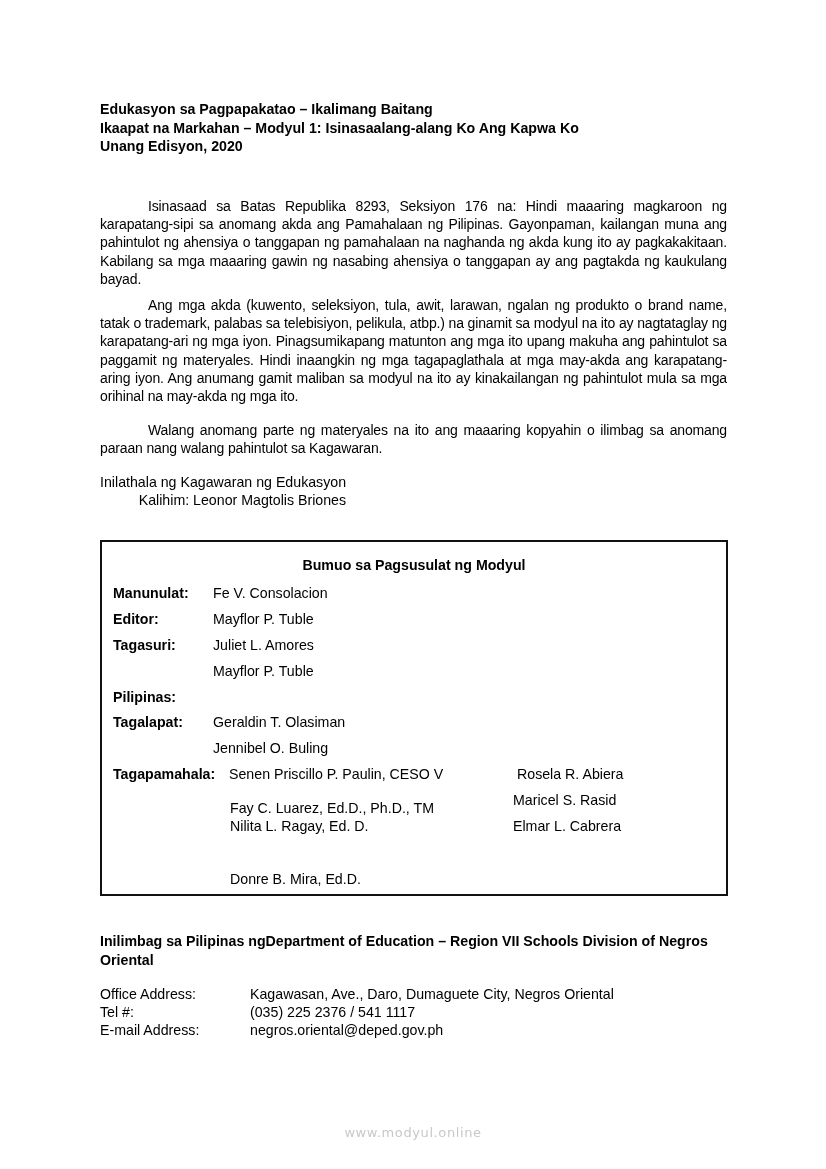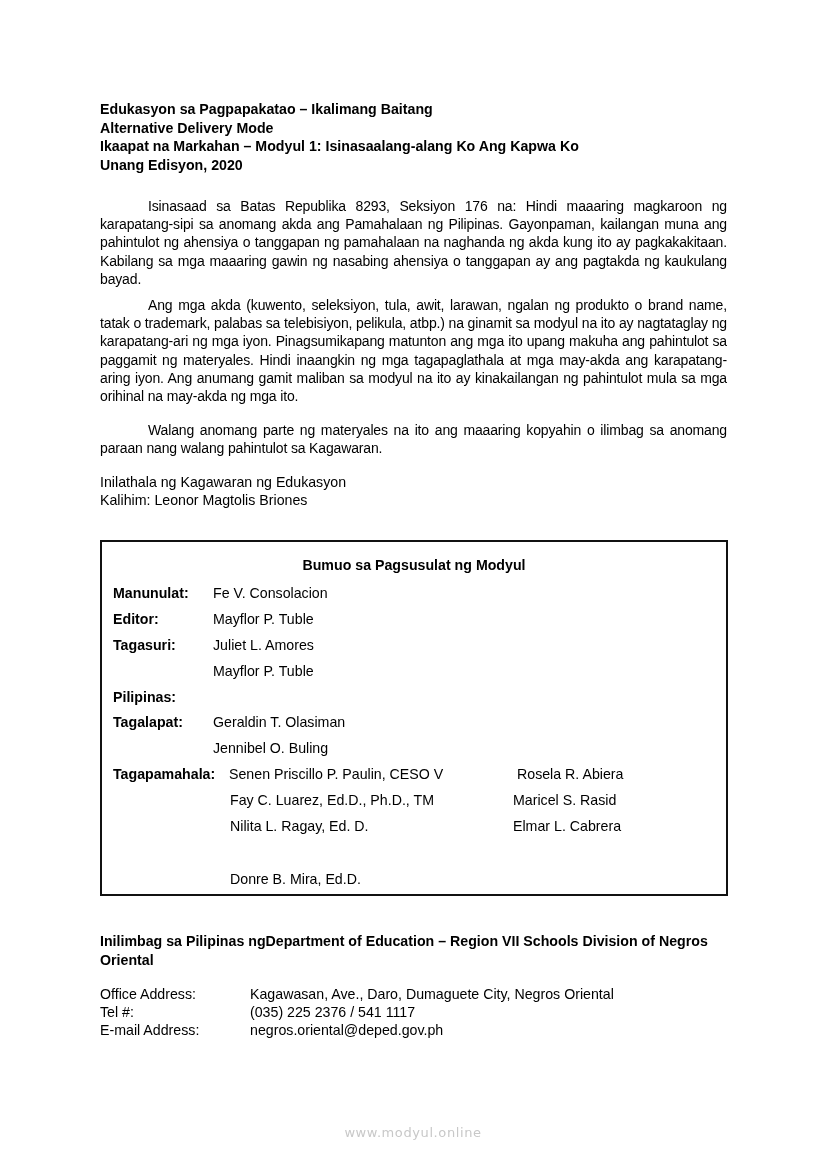--- a/index.html
+++ b/index.html
@@ -31,20 +31,21 @@
       text-align: justify;
       line-height: 18.2px;
       font-size: 14px;
       letter-spacing: -0.15px;
     }
     .para .indent { display: inline-block; width: 48px; }
     .pub {
       left: 100px;
       top: 473px;
       line-height: 18px;
+      text-align: right;
     }
     .pub div { white-space: nowrap; }
     .box {
       left: 100px;
       top: 540px;
       width: 624px;
       height: 352px;
       border: 2px solid #111;
       box-sizing: content-box;
     }
@@ -90,21 +91,20 @@
       font-family: "DejaVu Sans", sans-serif;
       font-size: 13px;
       letter-spacing: 0.6px;
     }
   </style>
 </head>
 <body>
 
 <div class="abs hdr">
   <div>Edukasyon sa Pagpapakatao – Ikalimang Baitang</div>
-  <div>Alternative Delivery Mode</div>
   <div>Ikaapat na Markahan – Modyul 1: Isinasaalang-alang Ko Ang Kapwa Ko</div>
   <div>Unang Edisyon, 2020</div>
 </div>
 
 <div class="abs para" style="top:197px;">
   <span class="indent"></span><span>Isinasaad sa Batas Republika 8293, Seksiyon 176 na: Hindi maaaring magkaroon ng karapatang-sipi sa anomang akda ang Pamahalaan ng Pilipinas. Gayonpaman, kailangan muna ang pahintulot ng ahensiya o tanggapan ng pamahalaan na naghanda ng akda kung ito ay pagkakakitaan. Kabilang sa mga maaaring gawin ng nasabing ahensiya o tanggapan ay ang pagtakda ng kaukulang bayad.</span>
 </div>
 <div class="abs para" style="top:296px;">
   <span class="indent"></span><span>Ang mga akda (kuwento, seleksiyon, tula, awit, larawan, ngalan ng produkto o brand name, tatak o trademark, palabas sa telebisiyon, pelikula, atbp.) na ginamit sa modyul na ito ay nagtataglay ng karapatang-ari ng mga iyon. Pinagsumikapang matunton ang mga ito upang makuha ang pahintulot sa paggamit ng materyales. Hindi inaangkin ng mga tagapaglathala at mga may-akda ang karapatang-aring iyon. Ang anumang gamit maliban sa modyul na ito ay kinakailangan ng pahintulot mula sa mga orihinal na may-akda ng mga ito.</span>
 </div>
@@ -145,21 +145,21 @@
   <div class="crow" style="top:198px; left:11px; width:600px;">
     <span class="val" style="left:100px;">Jennibel O. Buling</span>
   </div>
 
   <div class="crow" style="top:224px; left:11px; width:600px;">
     <span class="lbl">Tagapamahala:</span>
     <span class="val" style="left:116px;">Senen Priscillo P. Paulin, CESO V</span>
     <span class="val" style="left:404px;">Rosela R. Abiera</span>
   </div>
   <div class="crow" style="top:250px; left:11px; width:600px;">
-    <span class="val" style="left:117px;">Fay C. Luarez, Ed.D., Ph.D., TM</span>
+    <span class="val" style="left:117px;margin-top:8px;">Fay C. Luarez, Ed.D., Ph.D., TM</span>
     <span class="val" style="left:400px;">Maricel S. Rasid</span>
   </div>
   <div class="crow" style="top:276px; left:11px; width:600px;">
     <span class="val" style="left:117px;">Nilita L. Ragay, Ed. D.</span>
     <span class="val" style="left:400px;">Elmar L. Cabrera</span>
   </div>
   <div class="crow" style="top:302px; left:11px; width:600px;">
     <span class="val" style="left:117px;margin-top:27px;">Donre B. Mira, Ed.D.</span>
   </div>
 </div>

